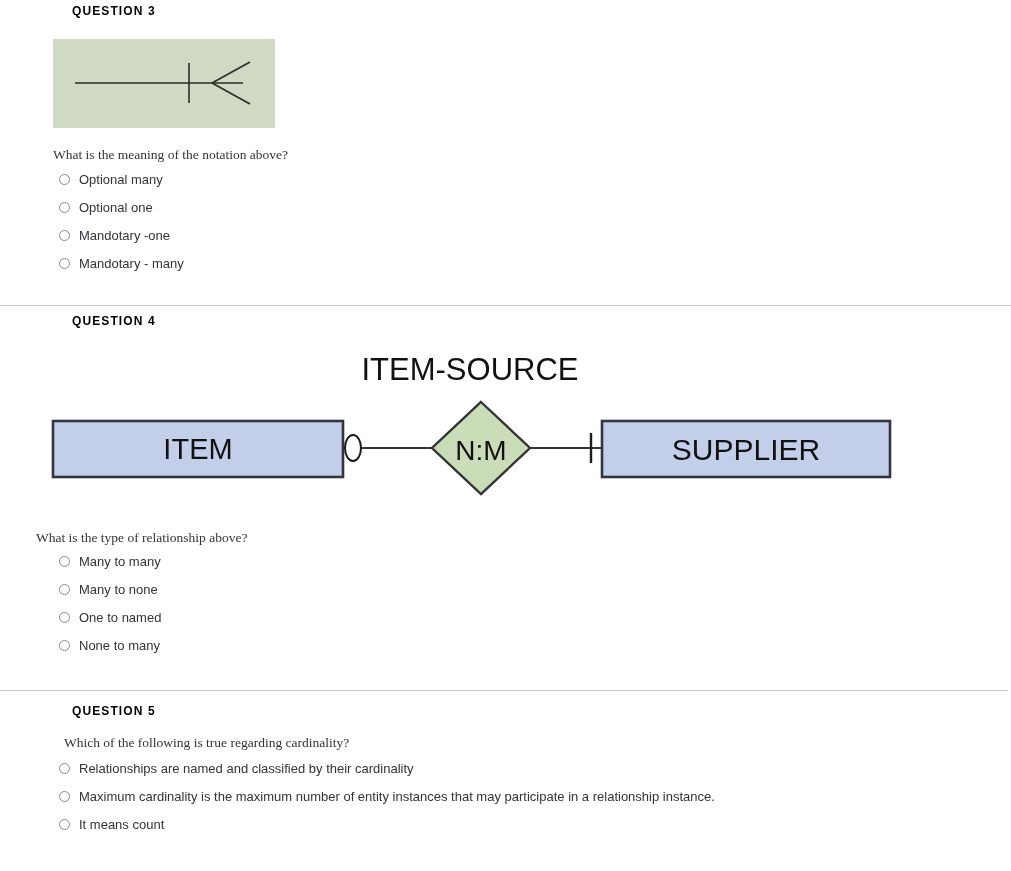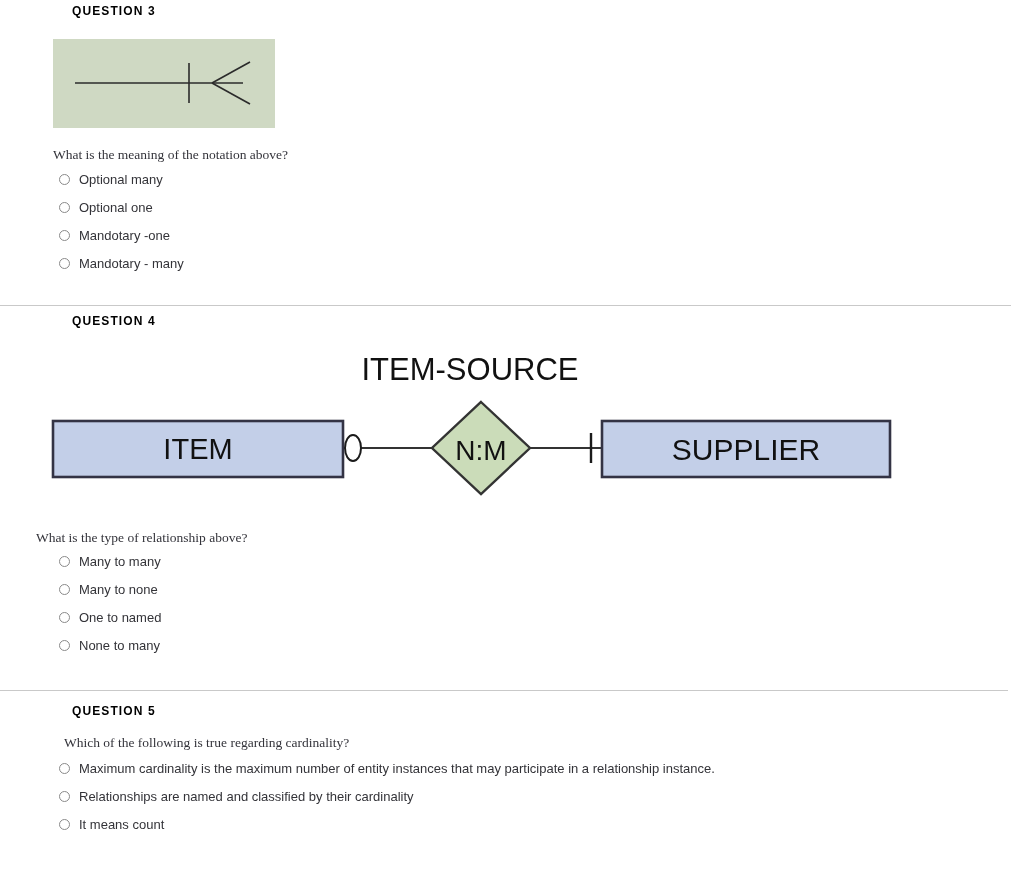--- a/index.html
+++ b/index.html
@@ -185,23 +185,23 @@
 
 <div class="section" style="top:700px;">
   <div class="q-heading" style="position:absolute;left:40px;top:4px;">QUESTION 5</div>
 </div>
 
 <div class="prompt" style="position:absolute;left:64px;top:735px;">Which of the following is true regarding cardinality?</div>
 
 <div class="options" style="left:59px;top:761px;">
   <div class="option-row">
     <span class="radio"></span>
+    <span class="option-label">Relationships are named and classified by their cardinality</span>
+  </div>
+  <div class="option-row">
+    <span class="radio"></span>
     <span class="option-label">Maximum cardinality is the maximum number of entity instances that may participate in a relationship instance.</span>
   </div>
   <div class="option-row">
     <span class="radio"></span>
-    <span class="option-label">Relationships are named and classified by their cardinality</span>
-  </div>
-  <div class="option-row">
-    <span class="radio"></span>
     <span class="option-label">It means count</span>
   </div>
 </div>
 
 </body></html>

